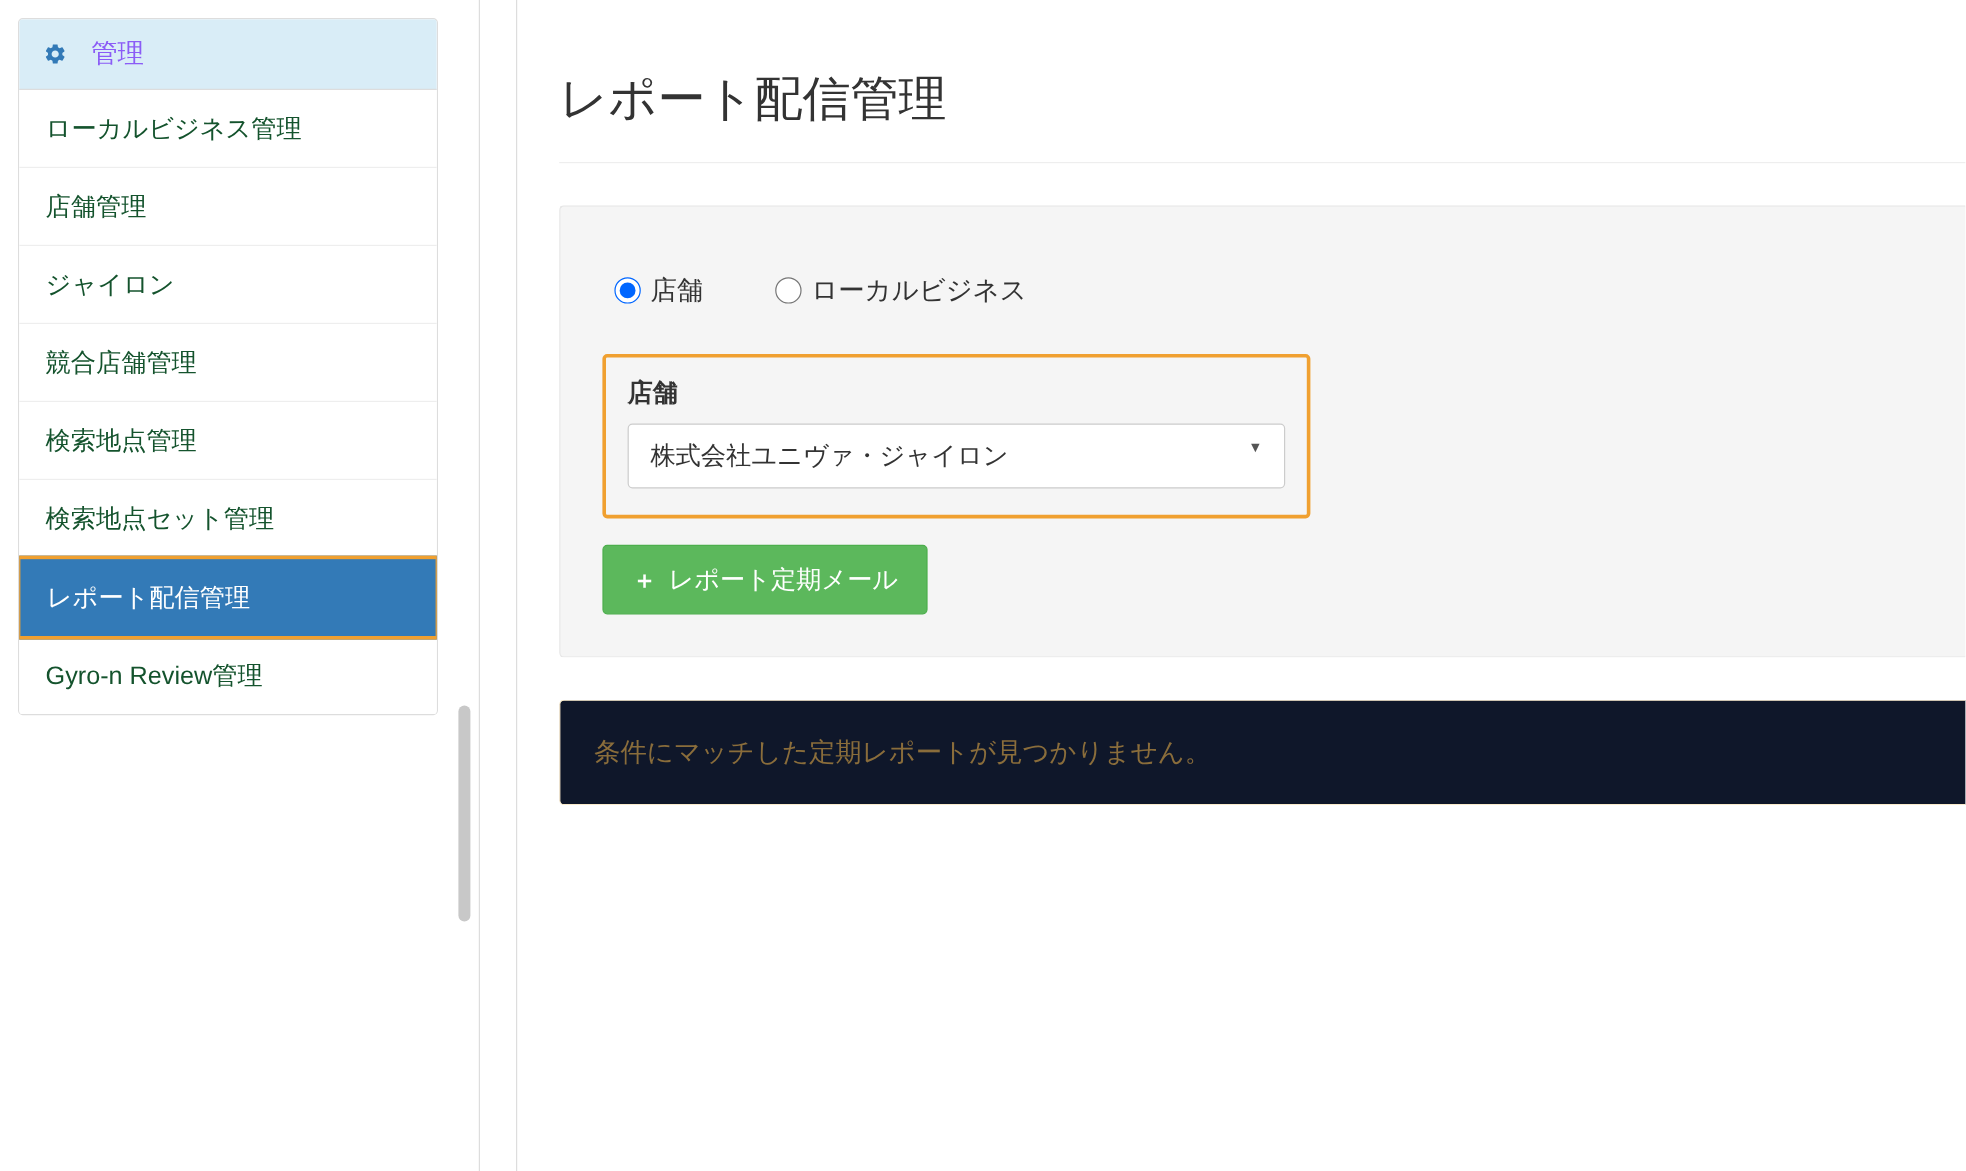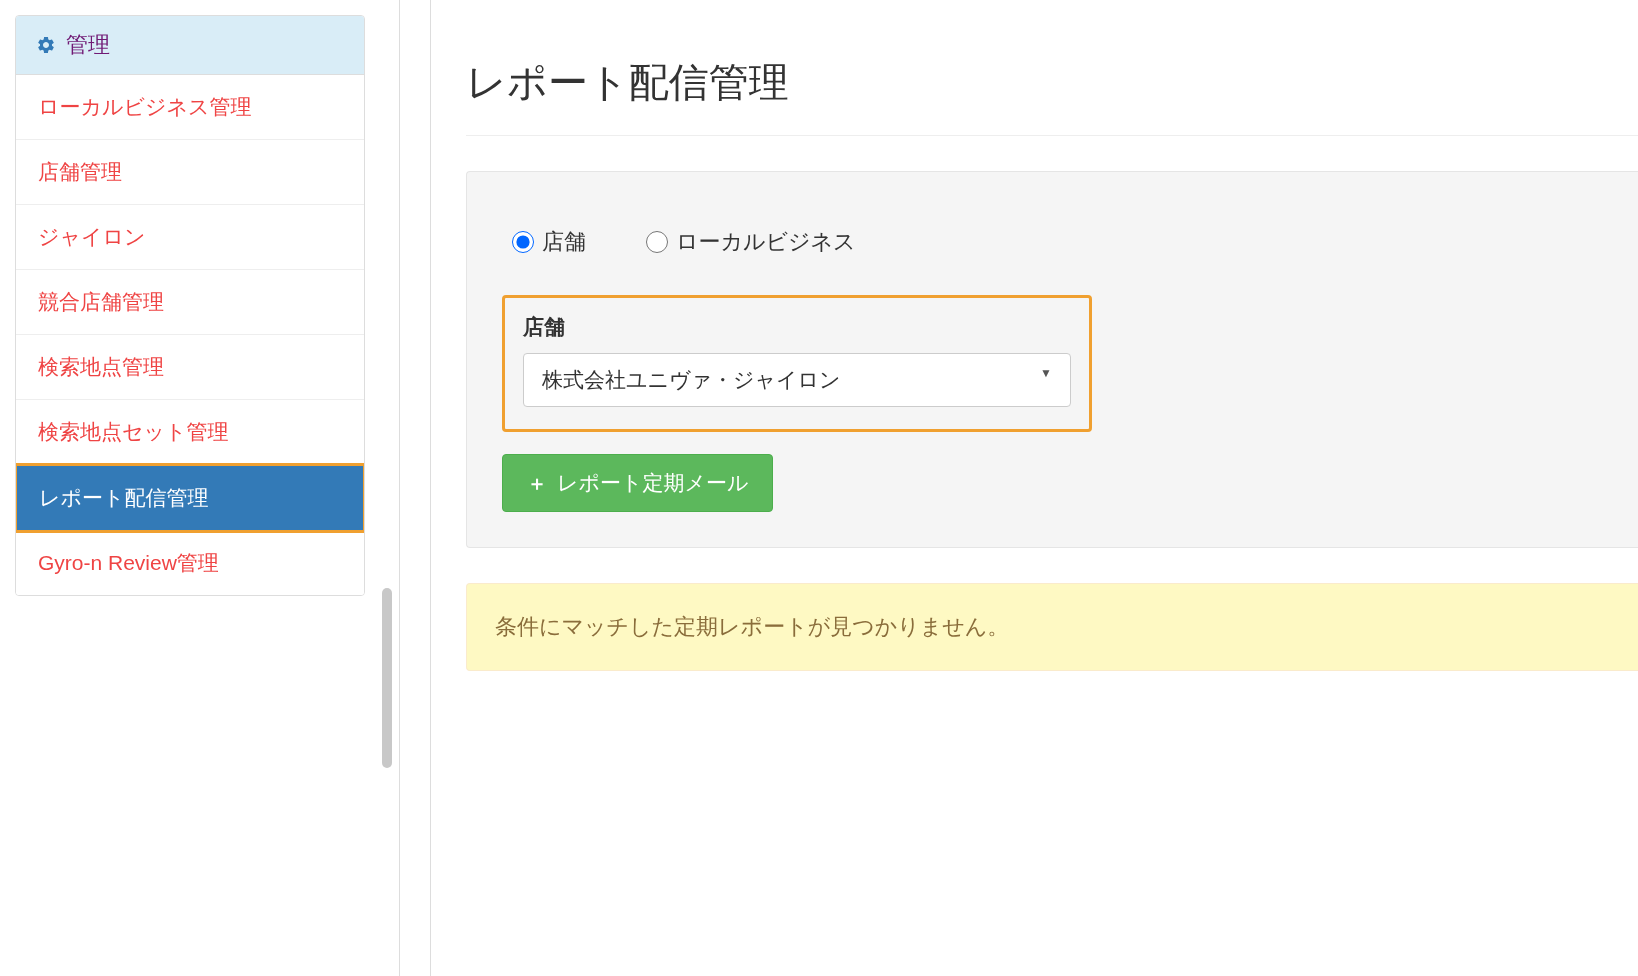--- a/index.html
+++ b/index.html
@@ -19,36 +19,36 @@
       flex-shrink: 0;
     }
     .sidebar-nav {
       border: 1px solid #ddd;
       border-radius: 4px;
       overflow: hidden;
       background: #fff;
     }
     .sidebar-header {
       background: #d9edf7;
-      color: #701a75;
+      color: #8b5cf6;
       padding: 14px 20px;
       font-size: 22px;
       display: flex;
       align-items: center;
-      gap: 10px;
+      gap: 20px;
       border-bottom: 1px solid #ddd;
     }
     .sidebar-header .icon {
       display: inline-flex;
       align-items: center;
     }
     .sidebar-item {
       padding: 18px 22px;
       font-size: 21px;
-      color: #ef4444;
+      color: #14532d;
       border-bottom: 1px solid #eee;
       cursor: pointer;
       background: #fff;
     }
     .sidebar-item:last-child {
       border-bottom: none;
     }
     .sidebar-item.active {
       background: #337ab7;
       color: #fff;
@@ -179,21 +179,21 @@
       font-size: 21px;
       color: #555;
       border: 1px solid #ddd;
       border-bottom: 1px solid #fff;
       border-radius: 4px 4px 0 0;
       background: #fff;
       cursor: pointer;
       margin-bottom: -1px;
     }
     .alert-warning {
-      background: #fef9c3;
+      background: #0f172a;
       border: 1px solid #faebcc;
       border-right: none;
       color: #8a6d3b;
       padding: 28px 28px;
       font-size: 22px;
       margin-top: 35px;
       border-radius: 4px 0 0 4px;
     }
   </style>
 </head>

